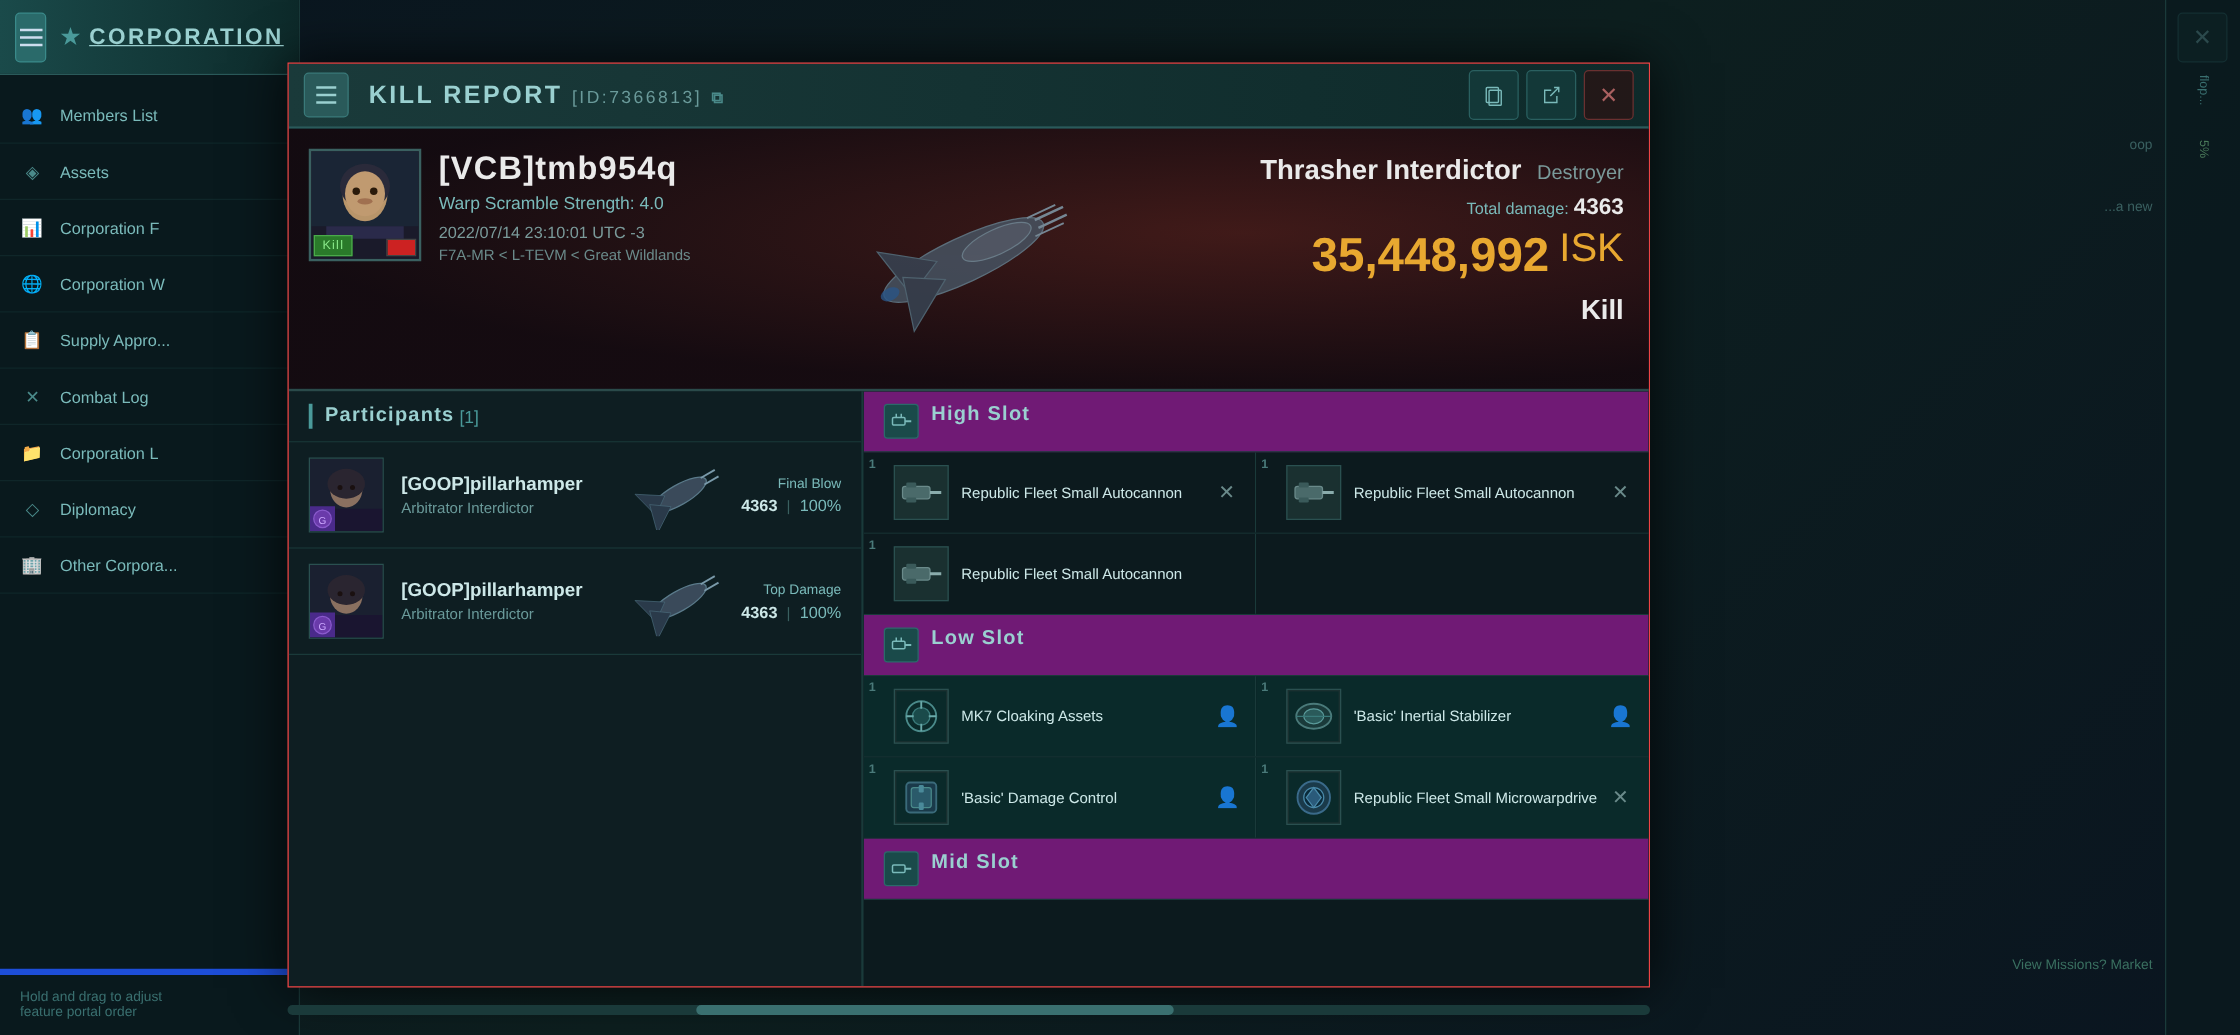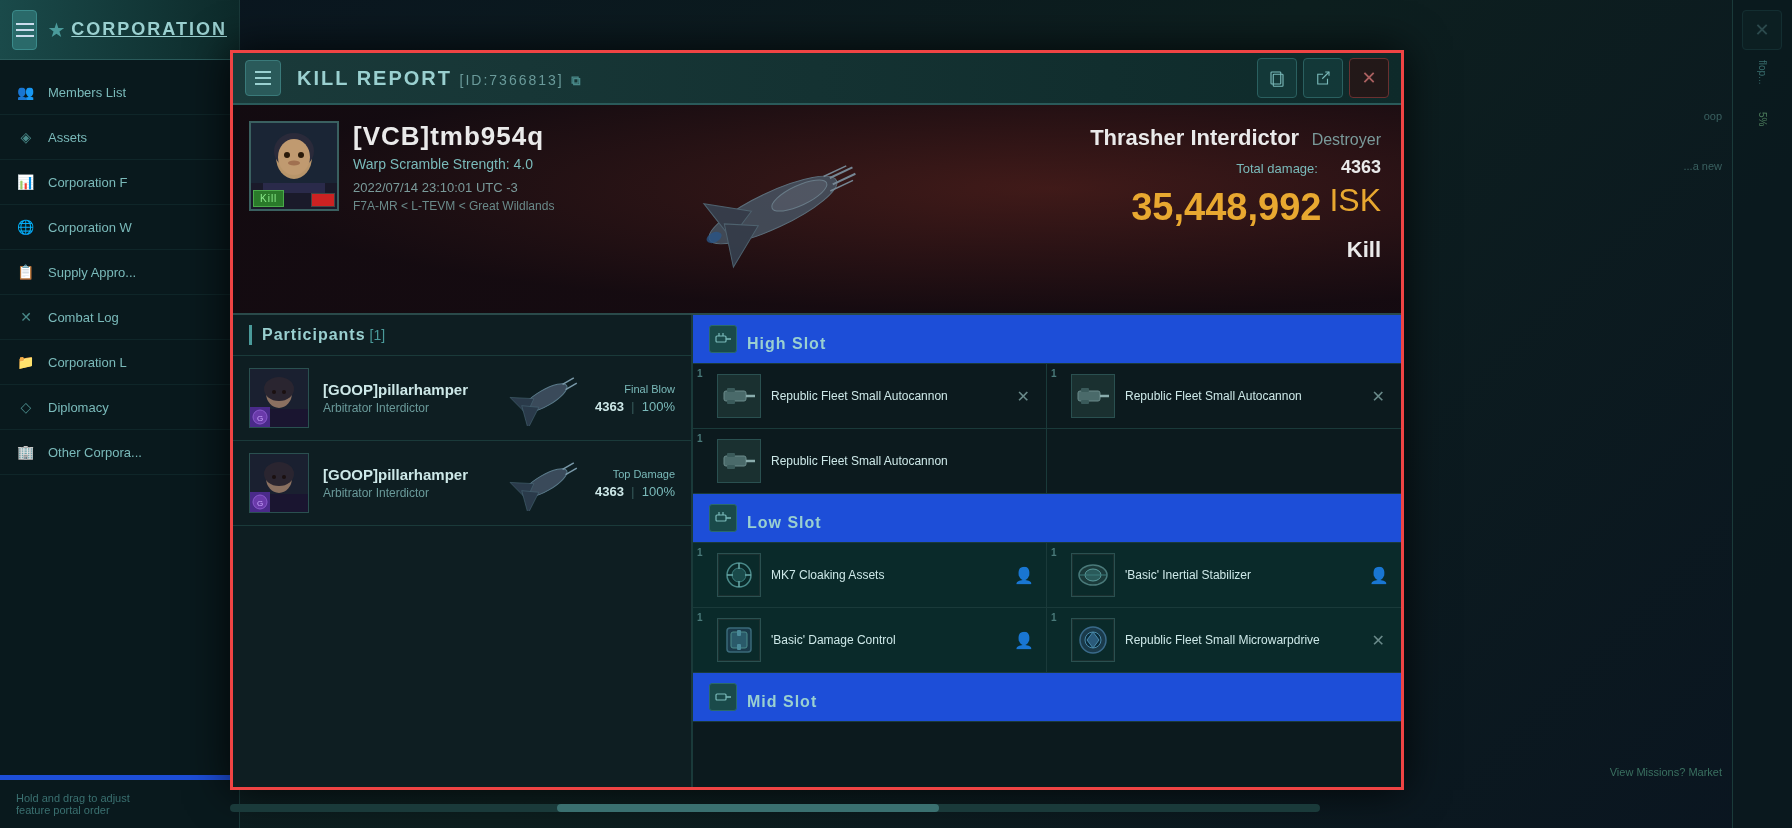--- a/index.html
+++ b/index.html
@@ -145,24 +145,24 @@
       font-size: 10px;
       writing-mode: vertical-rl;
       text-orientation: mixed;
     }
 
     
     .kill-report-modal {
       position: absolute;
       top: 50px;
       left: 230px;
-      width: 1174px;
+      width: 1090px;
       height: 740px;
       background: #0e1e22;
-      border: 3px solid #ef4444;
+      border: 1px solid #ef4444;
       box-shadow: 0 0 40px rgba(0,0,0,0.8);
       display: flex;
       flex-direction: column;
       overflow: hidden;
     }
 
     
     .modal-header {
       display: flex;
       align-items: center;
@@ -552,23 +552,23 @@
       background: #0c1a1e;
     }
 
     .slots-panel::-webkit-scrollbar-thumb {
       background: #2a5050;
       border-radius: 4px;
     }
 
     .slot-section-header {
       display: flex;
-      align-items: flex-end;
+      align-items: flex-start;
       padding: 10px 16px;
-      background: #1d4ed8;
+      background: #701a75;
       border-bottom: 1px solid #1a3a3a;
     }
 
     .slot-section-icon {
       width: 28px; height: 28px;
       background: #1a4a4a;
       border: 1px solid #2a6a6a;
       border-radius: 3px;
       display: flex;
       align-items: center;
@@ -683,21 +683,21 @@
       display: flex;
       align-items: flex-start;
       justify-content: flex-end;
       margin-top: 4px;
     }
 
     .damage-row {
       display: flex;
       align-items: baseline;
       justify-content: flex-end;
-      gap: 23px;
+      gap: 4px;
       margin-top: 4px;
     }
 
     
     .low-slot-item {
       background: linear-gradient(90deg, #0a2a2a 0%, #0d2222 100%);
     }
   </style>
 </head>
 <body>

